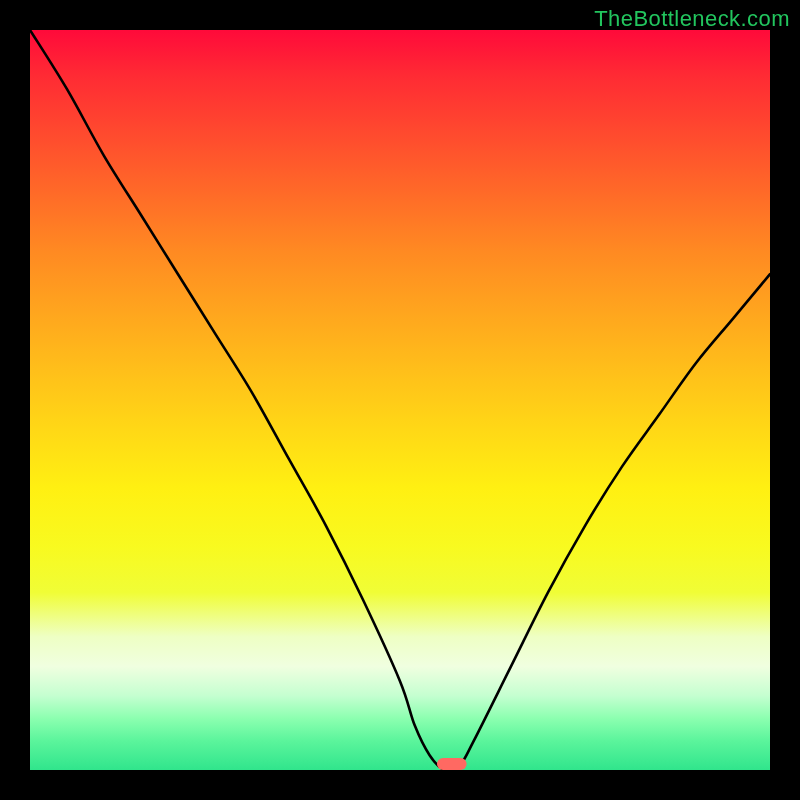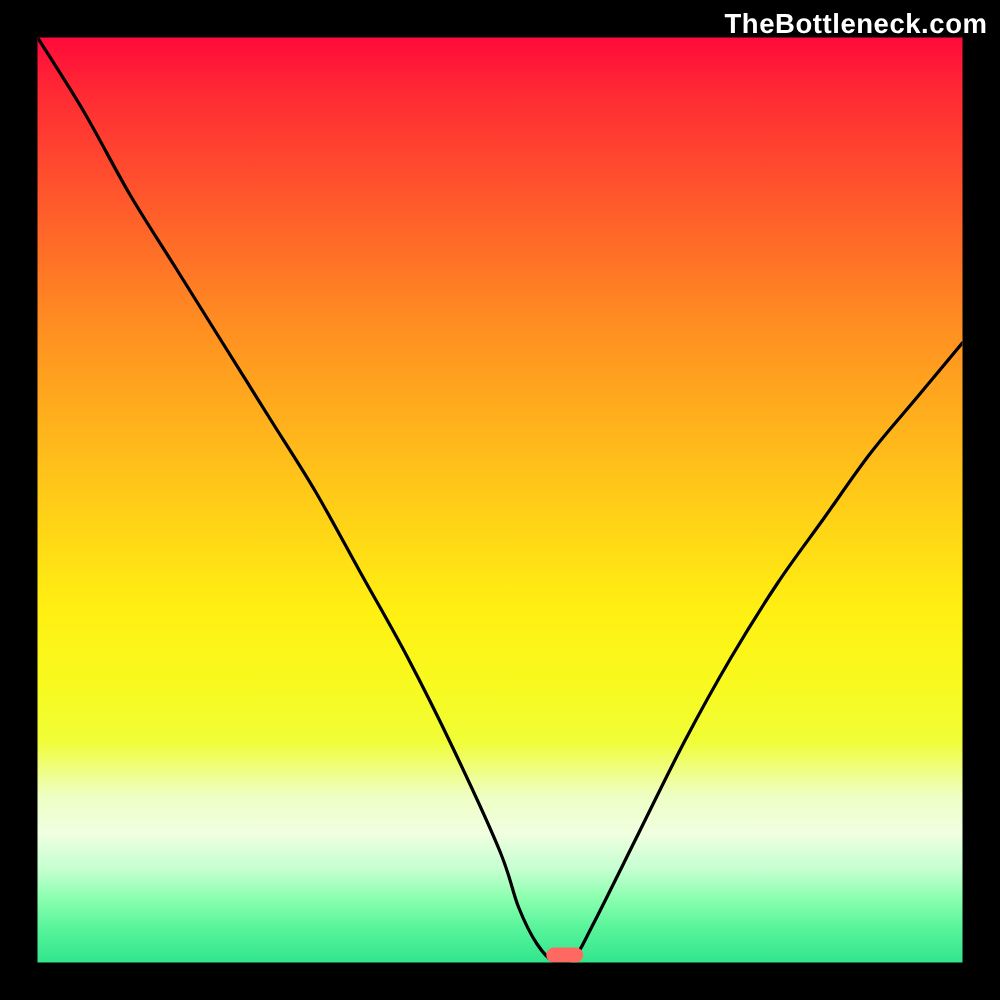--- a/index.html
+++ b/index.html
@@ -46,23 +46,23 @@
     position: absolute;
     left: 0;
     top: 0;
     width: 740px;
     height: 740px;
   }
   .watermark {
     position: absolute;
     top: 6px;
     right: 10px;
-    color: #ffffff;
+    color: #22c55e;
     font-size: 22px;
-    font-weight: 700;
+    font-weight: 400;
     letter-spacing: 0.02em;
   }
 </style>
 </head>
 <body>
 
 <div class="chart-frame">
   <div class="watermark">TheBottleneck.com</div>
   <div class="plot-area">
     <svg class="plot-svg" viewBox="0 0 740 740" preserveAspectRatio="none">

